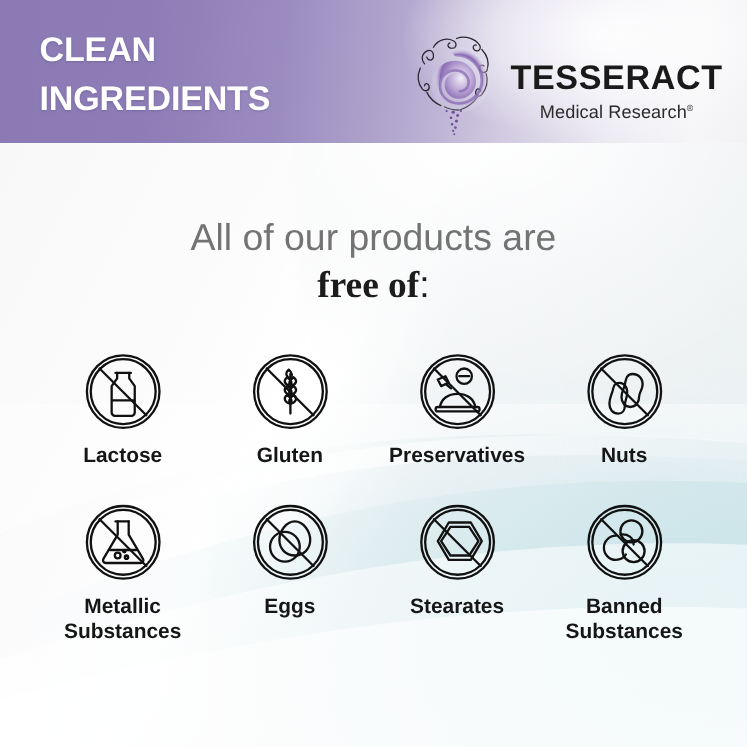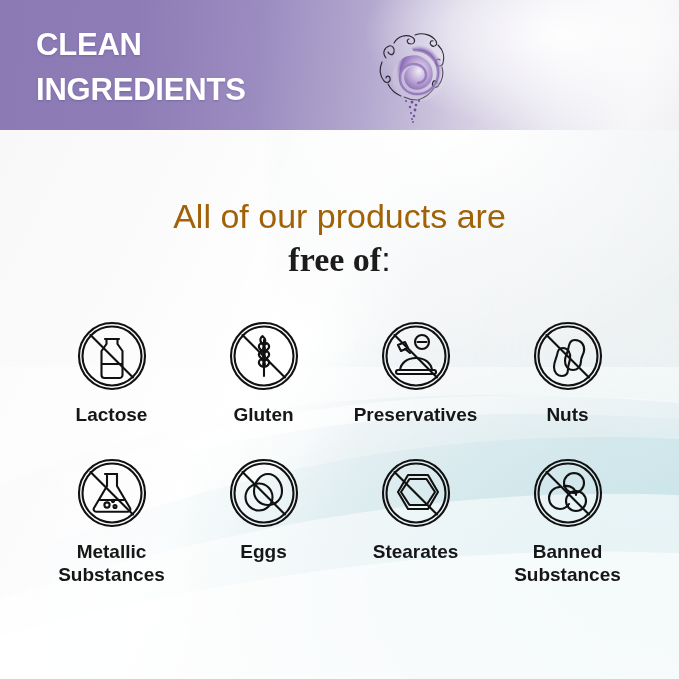--- a/index.html
+++ b/index.html
@@ -166,21 +166,21 @@
   .heading {
     position: absolute;
     left: 0;
     top: 195px;
     width: 100%;
     text-align: center;
     z-index: 2;
   }
   .heading-line1 {
     font-size: 34px;
-    color: #a16207;
+    color: #737373;
     line-height: 42px;
     font-weight: normal;
   }
   .heading-line2 {
     font-size: 34px;
     line-height: 44px;
     color: #1c1c1c;
   }
   .heading-line2 .bold { font-weight: bold; font-family: Liberation Serif, serif; }
 
@@ -302,20 +302,26 @@
             <circle cx="47" cy="86" r="1.4"></circle>
           <circle cx="43" cy="89" r="1.1"></circle>
             <circle cx="46" cy="92" r="1.2"></circle>
           <circle cx="44" cy="95" r="1"></circle>
             <circle cx="45" cy="98" r="0.9"></circle>
           <circle cx="38" cy="77" r="1"></circle>
             <circle cx="51" cy="77" r="1"></circle>
         </g>
       </svg>
 
+      <div class="logo-text">
+        <div class="logo-title">TESSERACT</div>
+        <div class="logo-sub">
+          <span>Medical Research</span><span class="reg">®</span>
+        </div>
+      </div>
     </div>
   </div>
 
   <div class="heading">
     <div class="heading-line1">All of our products are</div>
     <div class="heading-line2"><span class="bold">free of</span><span>:</span></div>
   </div>
 
   <div class="grid">
 

